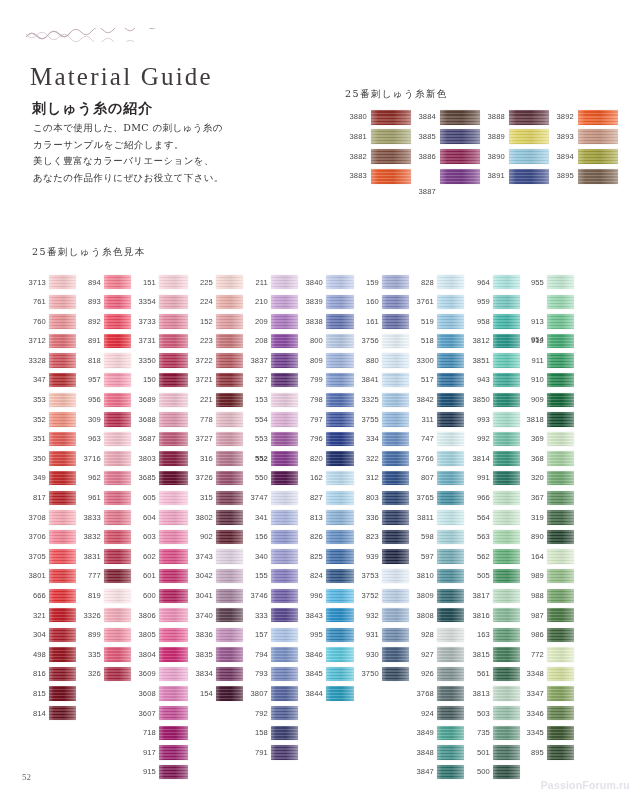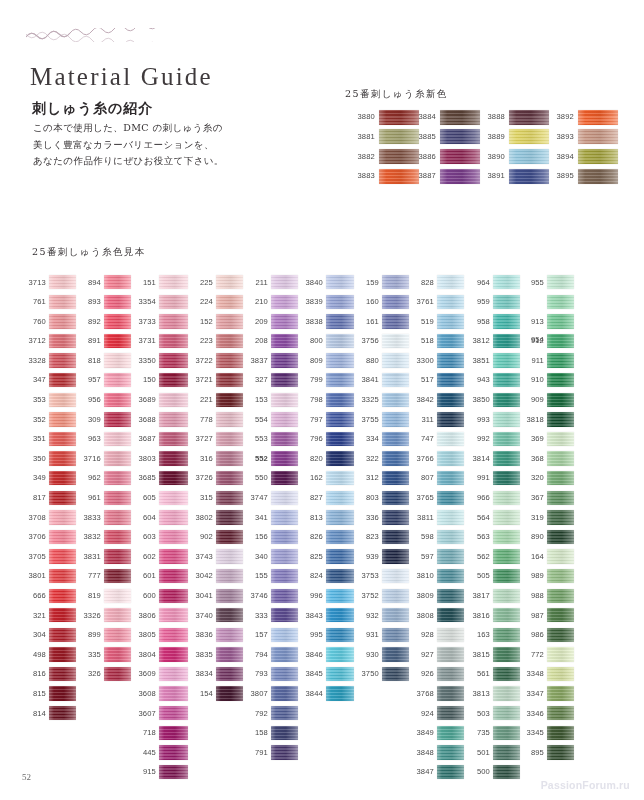--- a/index.html
+++ b/index.html
@@ -114,27 +114,28 @@
       </g>
     </svg>
   </div>
 
   <h1 class="main-title">Material Guide</h1>
 
   <h2 class="sub-title">刺しゅう糸の紹介</h2>
 
   <div class="intro">
     <div>この本で使用した、DMC の刺しゅう糸の</div>
+    <div>カラーサンプルをご紹介します。</div>
     <div>美しく豊富なカラーバリエーションを、</div>
     <div>あなたの作品作りにぜひお役立て下さい。</div>
   </div>
 
   <div class="new-title">25番刺しゅう糸新色</div>
   <div class="grid newgrid" id="new-colors-grid" style="left:345px;top:108px;">
-      <div class="col" style="left: 8px; width: 66px;">
+      <div class="col" style="left: 0px; width: 66px;">
         <div class="cell">
           <span class="code" style="width: 22px; right: 44px;">3880</span>
           <span class="sw" title="3880" style="left: 26px; width: 40px; background: rgb(143, 44, 38);"></span>
         </div>
         <div class="cell">
           <span class="code" style="width: 22px; right: 44px;">3881</span>
           <span class="sw" title="3881" style="left: 26px; width: 40px; background: rgb(155, 154, 99);"></span>
         </div>
         <div class="cell">
           <span class="code" style="width: 22px; right: 44px;">3882</span>
@@ -152,21 +153,21 @@
         </div>
         <div class="cell">
           <span class="code" style="width: 22px; right: 44px;">3885</span>
           <span class="sw" title="3885" style="left: 26px; width: 40px; background: rgb(63, 63, 114);"></span>
         </div>
         <div class="cell">
           <span class="code" style="width: 22px; right: 44px;">3886</span>
           <span class="sw" title="3886" style="left: 26px; width: 40px; background: rgb(140, 31, 78);"></span>
         </div>
         <div class="cell">
-          <span class="code" style="width: 22px; right: 44px;">3887</span>
+          <span class="code" style="width: 22px; right: 44px; margin-top: 16px;">3887</span>
           <span class="sw" title="3887" style="left: 26px; width: 40px; background: rgb(123, 61, 140);"></span>
         </div>
       </div>
       <div class="col" style="left: 138px; width: 66px;">
         <div class="cell">
           <span class="code" style="width: 22px; right: 44px;">3888</span>
           <span class="sw" title="3888" style="left: 26px; width: 40px; background: rgb(96, 52, 63);"></span>
         </div>
         <div class="cell">
           <span class="code" style="width: 22px; right: 44px;">3889</span>
@@ -474,21 +475,21 @@
         </div>
         <div class="cell">
           <span class="code" style="width: 20px; right: 32px;">3607</span>
           <span class="sw" title="3607" style="left: 23px; width: 29px; background: rgb(195, 74, 149);"></span>
         </div>
         <div class="cell">
           <span class="code" style="width: 20px; right: 32px;">718</span>
           <span class="sw" title="718" style="left: 23px; width: 29px; background: rgb(162, 26, 108);"></span>
         </div>
         <div class="cell">
-          <span class="code" style="width: 20px; right: 32px;">445</span>
+          <span class="code" style="width: 20px; right: 32px;">917</span>
           <span class="sw" title="917" style="left: 23px; width: 29px; background: rgb(152, 25, 106);"></span>
         </div>
         <div class="cell">
           <span class="code" style="width: 20px; right: 32px;">915</span>
           <span class="sw" title="915" style="left: 23px; width: 29px; background: rgb(123, 18, 79);"></span>
         </div>
       </div>
       <div class="col" style="left: 167px; width: 50px;">
         <div class="cell">
           <span class="code" style="width: 20px; right: 30px;">225</span>

